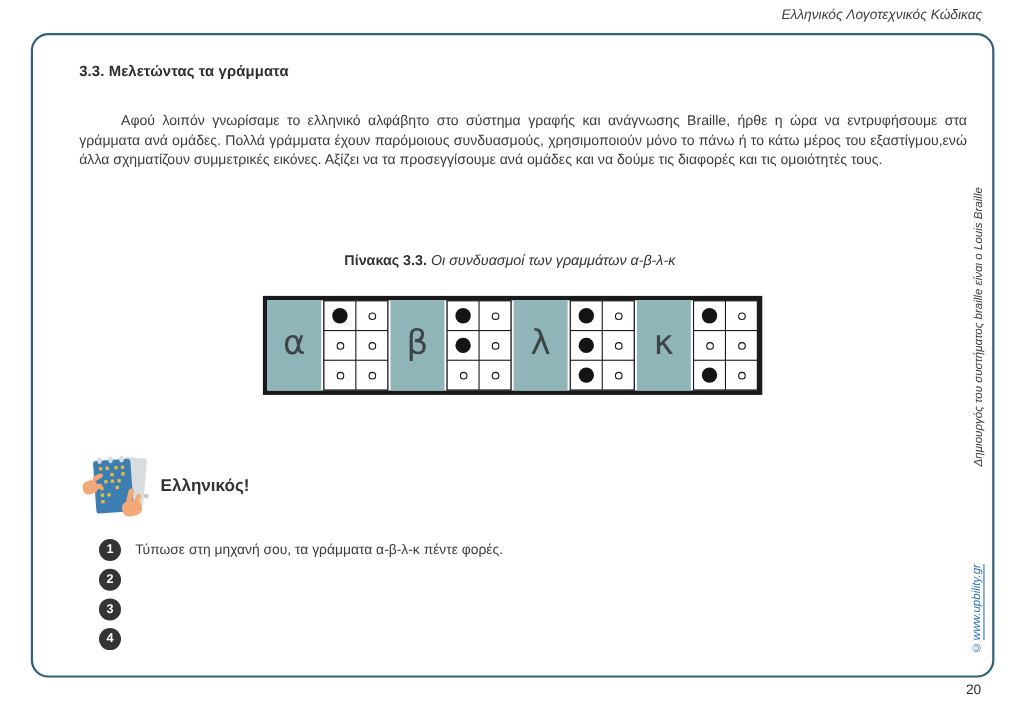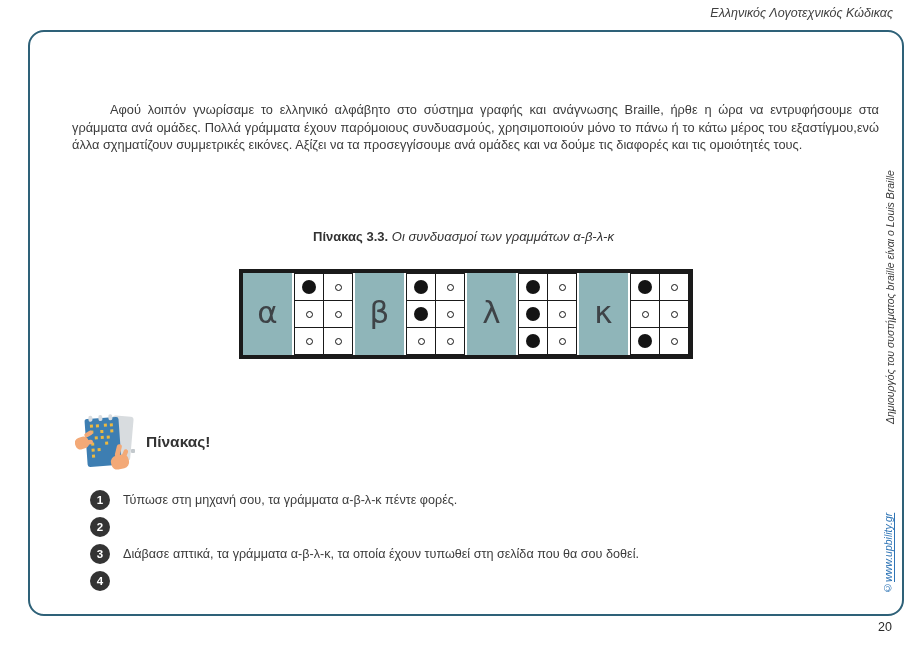--- a/index.html
+++ b/index.html
@@ -117,20 +117,21 @@
     font-size:12.5px; color:#2a2a2a;margin-left:34px;
   }
 </style>
 </head>
 <body style="--frame-border: #2e6178; --table-border: #1a1a1a; --cell-bg: #8fb5b9; --badge-bg: #343434; --link-blue: #2e74b5;">
 
 <div class="header-text">Ελληνικός Λογοτεχνικός Κώδικας</div>
 
 <div class="frame">
 
+  <div class="section-title">3.3. Μελετώντας τα γράμματα</div>
 
   <div class="para para-1">Αφού λοιπόν γνωρίσαμε το ελληνικό αλφάβητο στο σύστημα γραφής και ανάγνωσης Braille, ήρθε η ώρα να εντρυφήσουμε στα γράμματα ανά ομάδες. Πολλά γράμματα έχουν παρόμοιους συνδυασμούς, χρησιμοποιούν μόνο το πάνω ή το κάτω μέρος του εξαστίγμου,ενώ άλλα σχηματίζουν συμμετρικές εικόνες. Αξίζει να τα προσεγγίσουμε ανά ομάδες και να δούμε τις διαφορές και τις ομοιότητές τους.</div>
 
   <div class="table-caption">
     <span class="cap-label">Πίνακας 3.3.</span><span class="cap-text"> Οι συνδυασμοί των γραμμάτων α-β-λ-κ</span>
   </div>
 
   <div class="braille-table" id="braille-table">
       <div class="bgroup">
         <div class="bletter">α</div>
@@ -265,33 +266,32 @@
         <rect x="10" y="27" width="8" height="4.5" rx="2.2" transform="rotate(-8 14 29)"></rect>
       </g>
 
       <g fill="#f3a977">
         <rect x="36" y="42" width="18" height="14" rx="6" transform="rotate(-12 45 49)"></rect>
         <rect x="41" y="31" width="5" height="13" rx="2.5" transform="rotate(14 43 37)"></rect>
         <rect x="48" y="36" width="4.5" height="9" rx="2.2" transform="rotate(22 50 40)"></rect>
       </g>
     </svg>
   </div>
-  <div class="exercise-label">Πίνακας!</div>
+  <div class="exercise-label">Ελληνικός!</div>
 
   <div class="exercise-list" id="exercise-list">
       <div class="ex-item">
         <span class="num-badge">1</span>
         <span class="ex-text">Τύπωσε στη μηχανή σου, τα γράμματα α-β-λ-κ πέντε φορές.</span>
       </div>
       <div class="ex-item">
         <span class="num-badge">2</span>
       </div>
       <div class="ex-item">
         <span class="num-badge">3</span>
-        <span class="ex-text">Διάβασε απτικά, τα γράμματα α-β-λ-κ, τα οποία έχουν τυπωθεί στη σελίδα που θα σου δοθεί.</span>
       </div>
       <div class="ex-item">
         <span class="num-badge">4</span>
       </div>
     </div>
 
 </div>
 
 <div class="vertical-note">Δημιουργός του συστήματος braille είναι ο Louis Braille</div>
 

